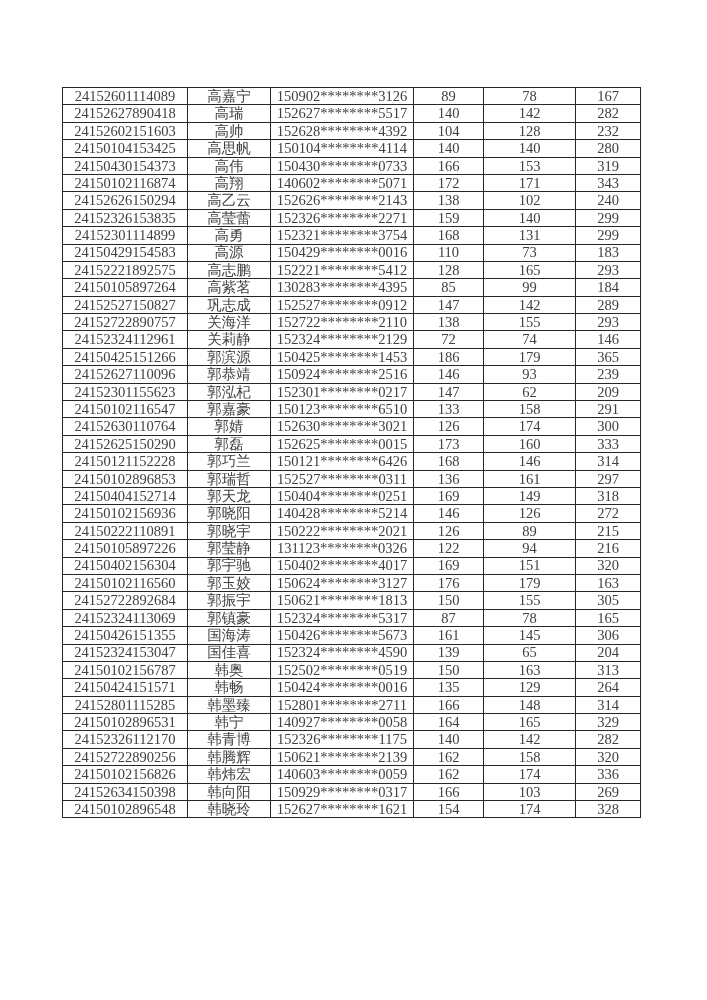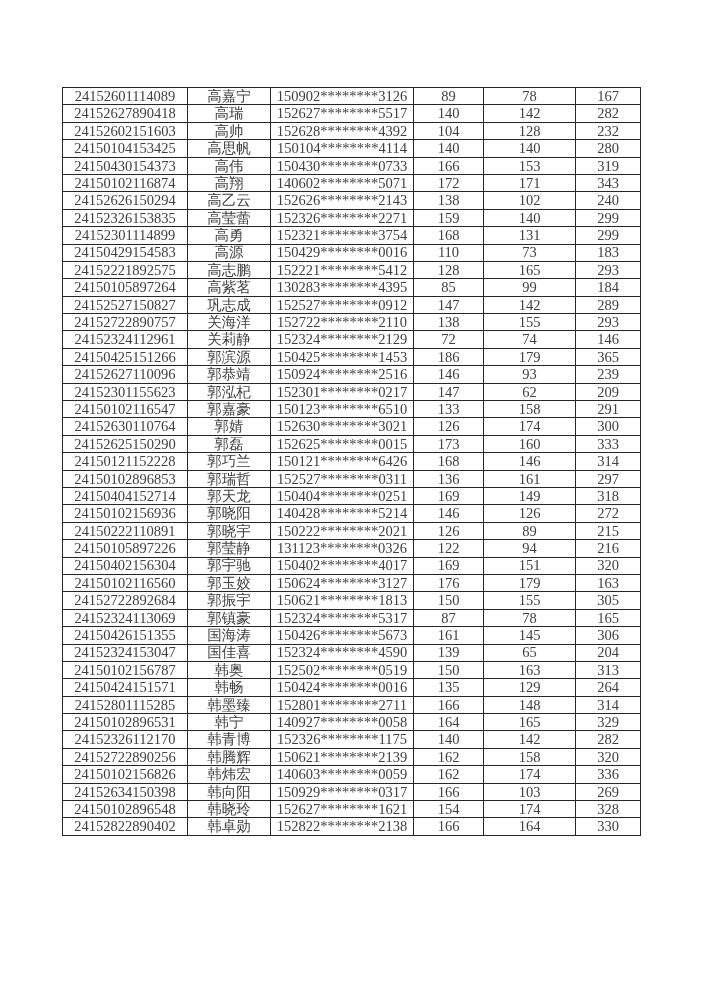--- a/index.html
+++ b/index.html
@@ -382,22 +382,14 @@
     <td>269</td>
   </tr>
       <tr>
     <td>24150102896548</td>
     <td>韩晓玲</td>
     <td>152627********1621</td>
     <td>154</td>
     <td>174</td>
     <td>328</td>
   </tr>
-      <tr>
-    <td>24152822890402</td>
-    <td>韩卓勋</td>
-    <td>152822********2138</td>
-    <td>166</td>
-    <td>164</td>
-    <td>330</td>
-  </tr>
     </tbody>
 </table>
 
 </body></html>

